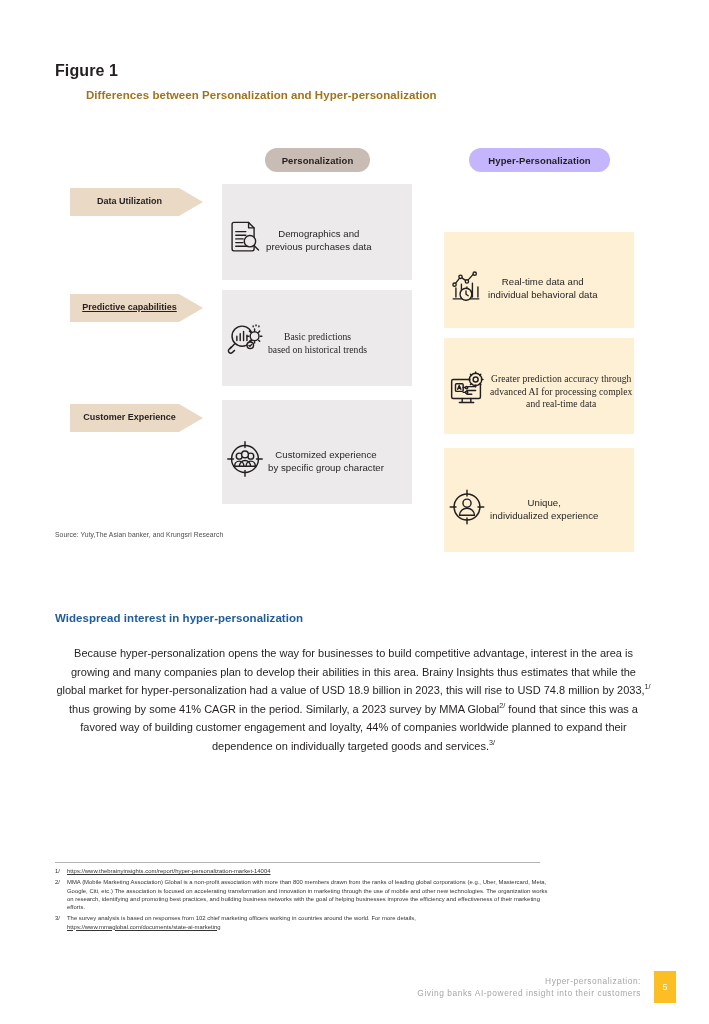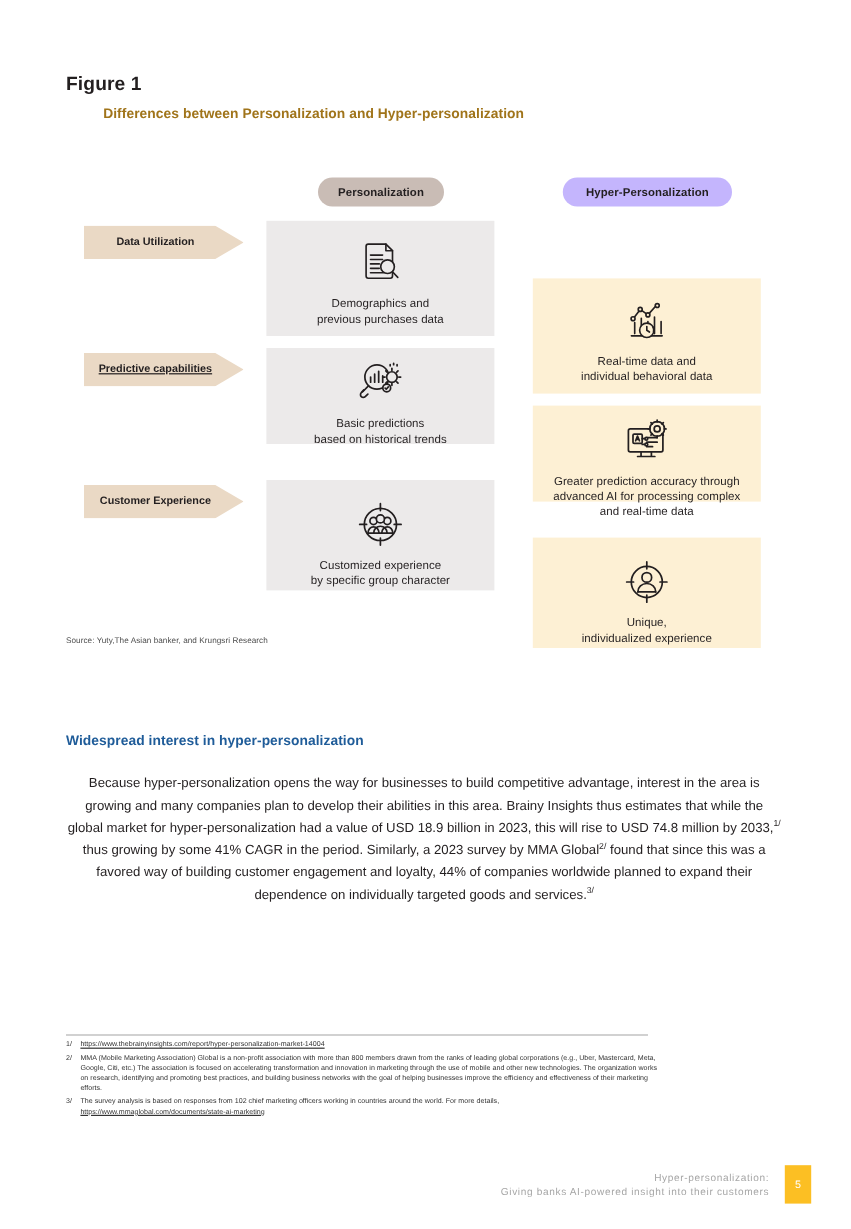--- a/index.html
+++ b/index.html
@@ -91,32 +91,32 @@
     box-sizing: border-box;
   }
   .rowtag-0 { top: 188px; }
   .rowtag-1 { top: 294px; text-decoration: underline; }
   .rowtag-2 { top: 404px; }
 
   
   .cell {
     position: absolute;
     display: flex;
-    flex-direction: column;
+    flex-direction: row;
     align-items: center;
     box-sizing: border-box;
   }
   .cell-left  { left: 222px; width: 190px; }
   .cell-right { left: 444px; width: 190px; margin-top: 48px; }
   .cell-bg-grey  { background: #eceaea; }
   .cell-bg-amber { background: #fdf0d4; }
 
   .row-0 { top: 184px; height: 96px; padding-top: 12px; }
-  .row-1 { top: 290px; height: 80px; padding-top: 6px; }
-  .row-2 { top: 400px; height: 92px; padding-top: 14px; }
+  .row-1 { top: 290px; height: 96px; padding-top: 6px; font-family: Liberation Serif, serif; }
+  .row-2 { top: 400px; height: 104px; padding-top: 14px; }
 
   .cell-icon {
     height: 46px;
     display: flex;
     align-items: center;
     justify-content: center;
   }
   .cell-text {
     margin-top: 6px;
     text-align: center;

